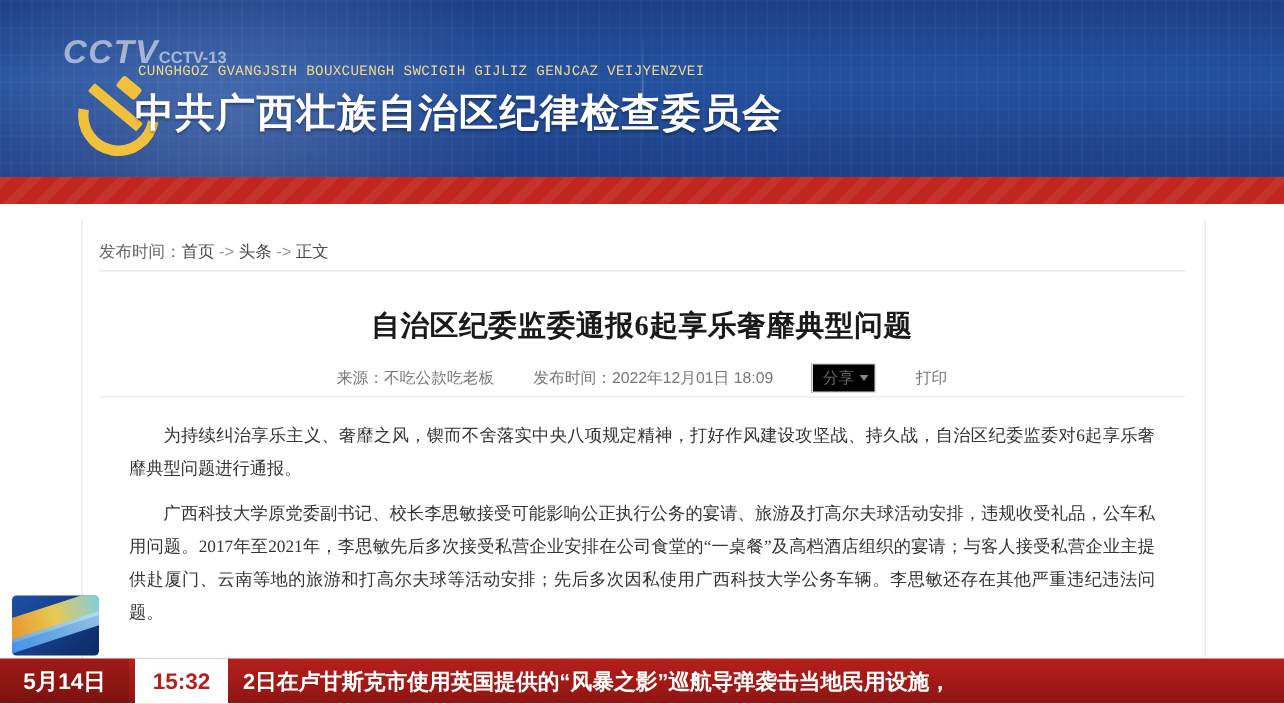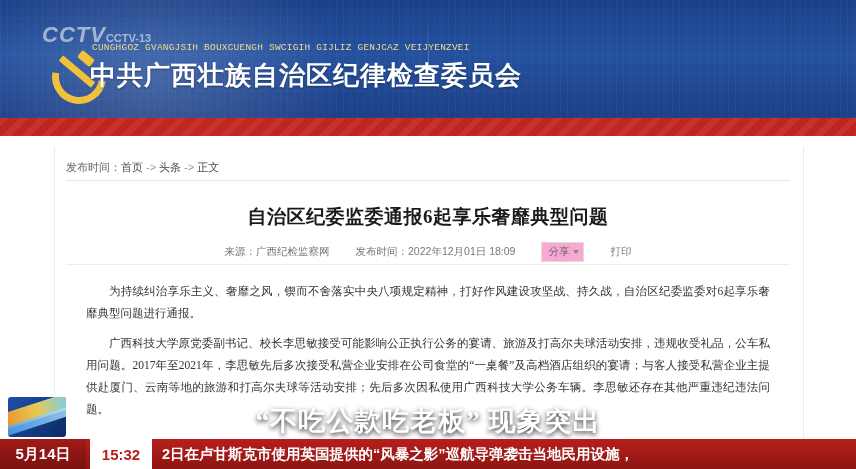--- a/index.html
+++ b/index.html
@@ -97,21 +97,21 @@
     position:absolute;left:66px;top:68px;width:724px;text-align:center;
     font-size:19px;font-weight:bold;color:#1a1a1a;letter-spacing:.5px;
     font-family:"Liberation Serif","DejaVu Serif",serif;
   }
   .art-meta{
     position:absolute;left:66px;top:106px;width:724px;
     display:flex;justify-content:center;align-items:center;gap:26px;
     font-size:10.5px;color:#777;
   }
   .art-meta .share-box{
-    border:1px solid #ddd;padding:2px 14px 2px 6px;position:relative;color:#666;background:#f9a8d4;
+    border:1px solid #ddd;padding:2px 14px 2px 6px;position:relative;color:#666;background:#000000;
   }
   .art-meta .share-box::after{
     content:"";position:absolute;right:4px;top:7px;
     border-left:3.5px solid transparent;border-right:3.5px solid transparent;border-top:4px solid #888;
   }
   .meta-rule{position:absolute;left:66px;top:128px;width:724px;height:1px;background:#ededed;}
 
   .art-body{
     position:absolute;left:86px;top:144px;width:684px;
     font-size:11.5px;line-height:22px;color:#333;text-align:justify;
@@ -212,21 +212,21 @@
     <div class="paper"></div>
 
     <div class="breadcrumb">
       <span>发布时间：</span><span class="bc-link">首页</span><span class="sep">-&gt;</span><span class="bc-link">头条</span><span class="sep">-&gt;</span><span class="bc-link">正文</span>
     </div>
     <div class="bc-rule"></div>
 
     <div class="art-title">自治区纪委监委通报6起享乐奢靡典型问题</div>
 
     <div class="art-meta">
-      <span><span>来源：</span><span>广西纪检监察网</span></span>
+      <span><span>来源：</span><span>不吃公款吃老板</span></span>
       <span><span>发布时间：</span><span>2022年12月01日 18:09</span></span>
       <span class="share-box">分享</span>
       <span>打印</span>
     </div>
     <div class="meta-rule"></div>
 
     <div class="art-body">
       <p>为持续纠治享乐主义、奢靡之风，锲而不舍落实中央八项规定精神，打好作风建设攻坚战、持久战，自治区纪委监委对6起享乐奢靡典型问题进行通报。</p>
       <p>广西科技大学原党委副书记、校长李思敏接受可能影响公正执行公务的宴请、旅游及打高尔夫球活动安排，违规收受礼品，公车私用问题。2017年至2021年，李思敏先后多次接受私营企业安排在公司食堂的“一桌餐”及高档酒店组织的宴请；与客人接受私营企业主提供赴厦门、云南等地的旅游和打高尔夫球等活动安排；先后多次因私使用广西科技大学公务车辆。李思敏还存在其他严重违纪违法问题。</p>
     </div>
@@ -234,21 +234,20 @@
 
   <div class="lower-third">
     <div class="lt-bg"></div>
 
     <div class="lt-logo">
       <div class="swoosh"></div>
       <div class="swoosh2"></div>
     </div>
 
     <div class="lt-headline-wrap">
-      <span class="lt-main">“不吃公款吃老板” 现象突出</span>
     </div>
 
     <div class="ticker">
       <div class="ticker-date">5月14日</div>
       <div class="ticker-time">15:32</div>
       <div class="ticker-text">2日在卢甘斯克市使用英国提供的“风暴之影”巡航导弹袭击当地民用设施，</div>
     </div>
   </div>
 
 </div>

